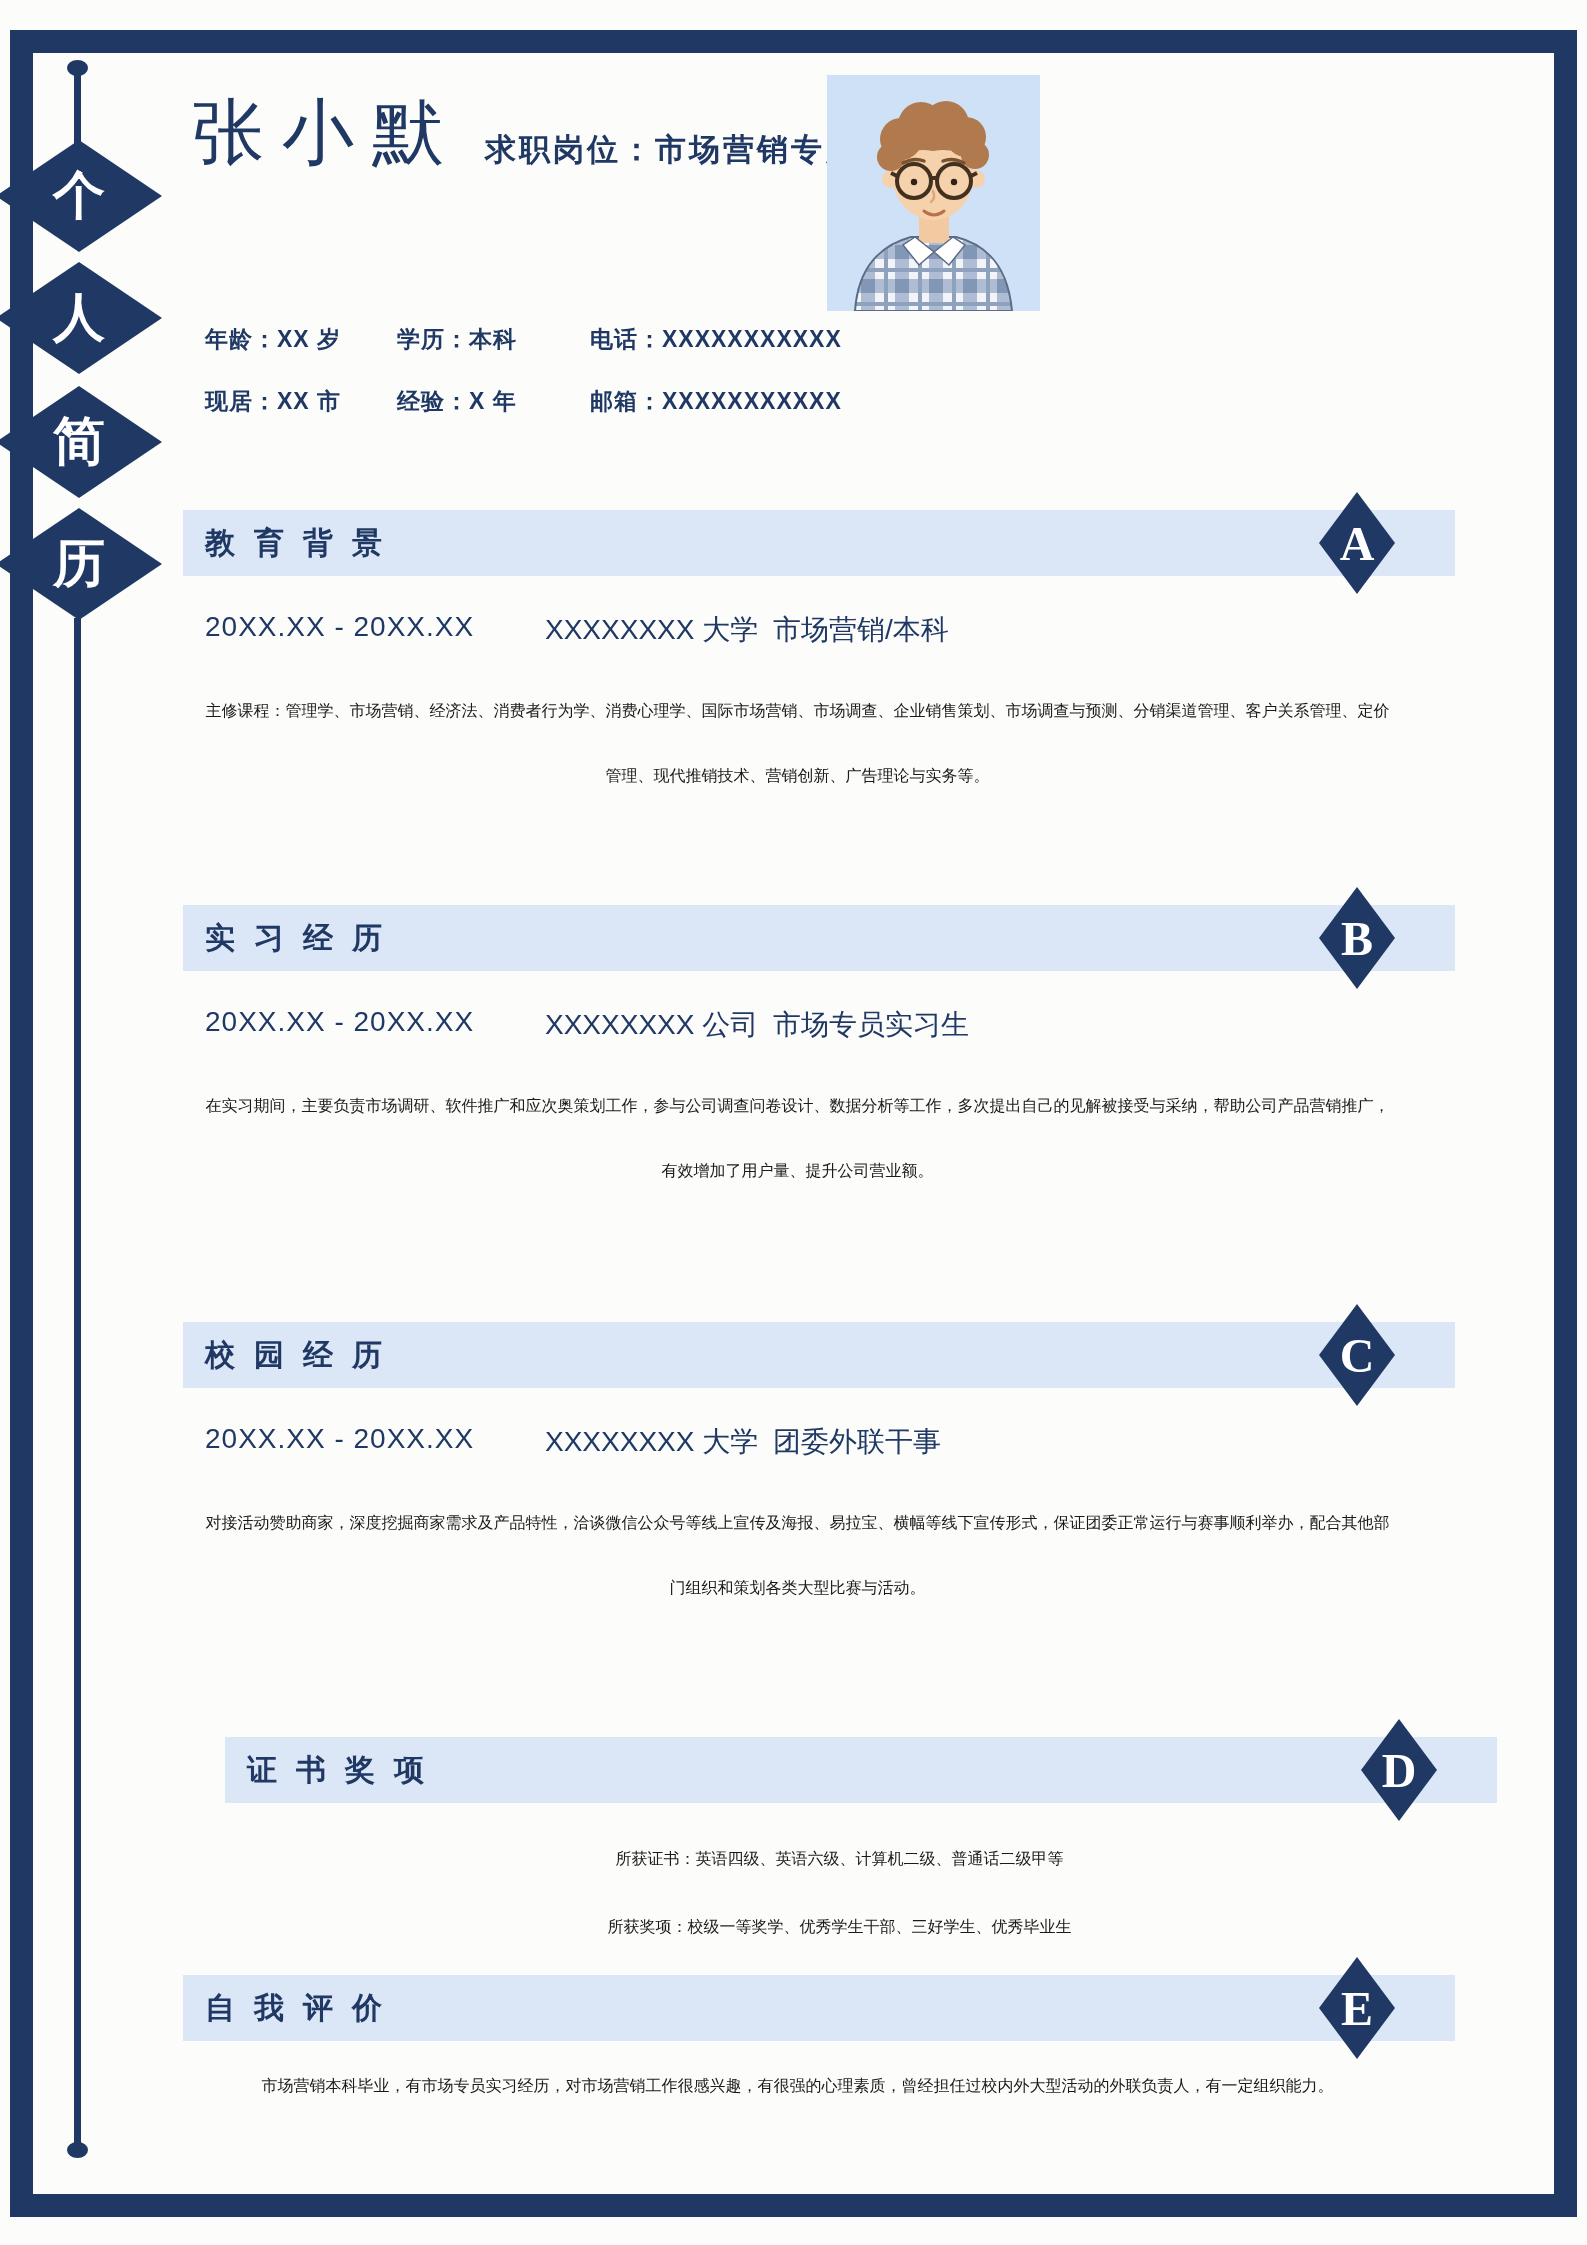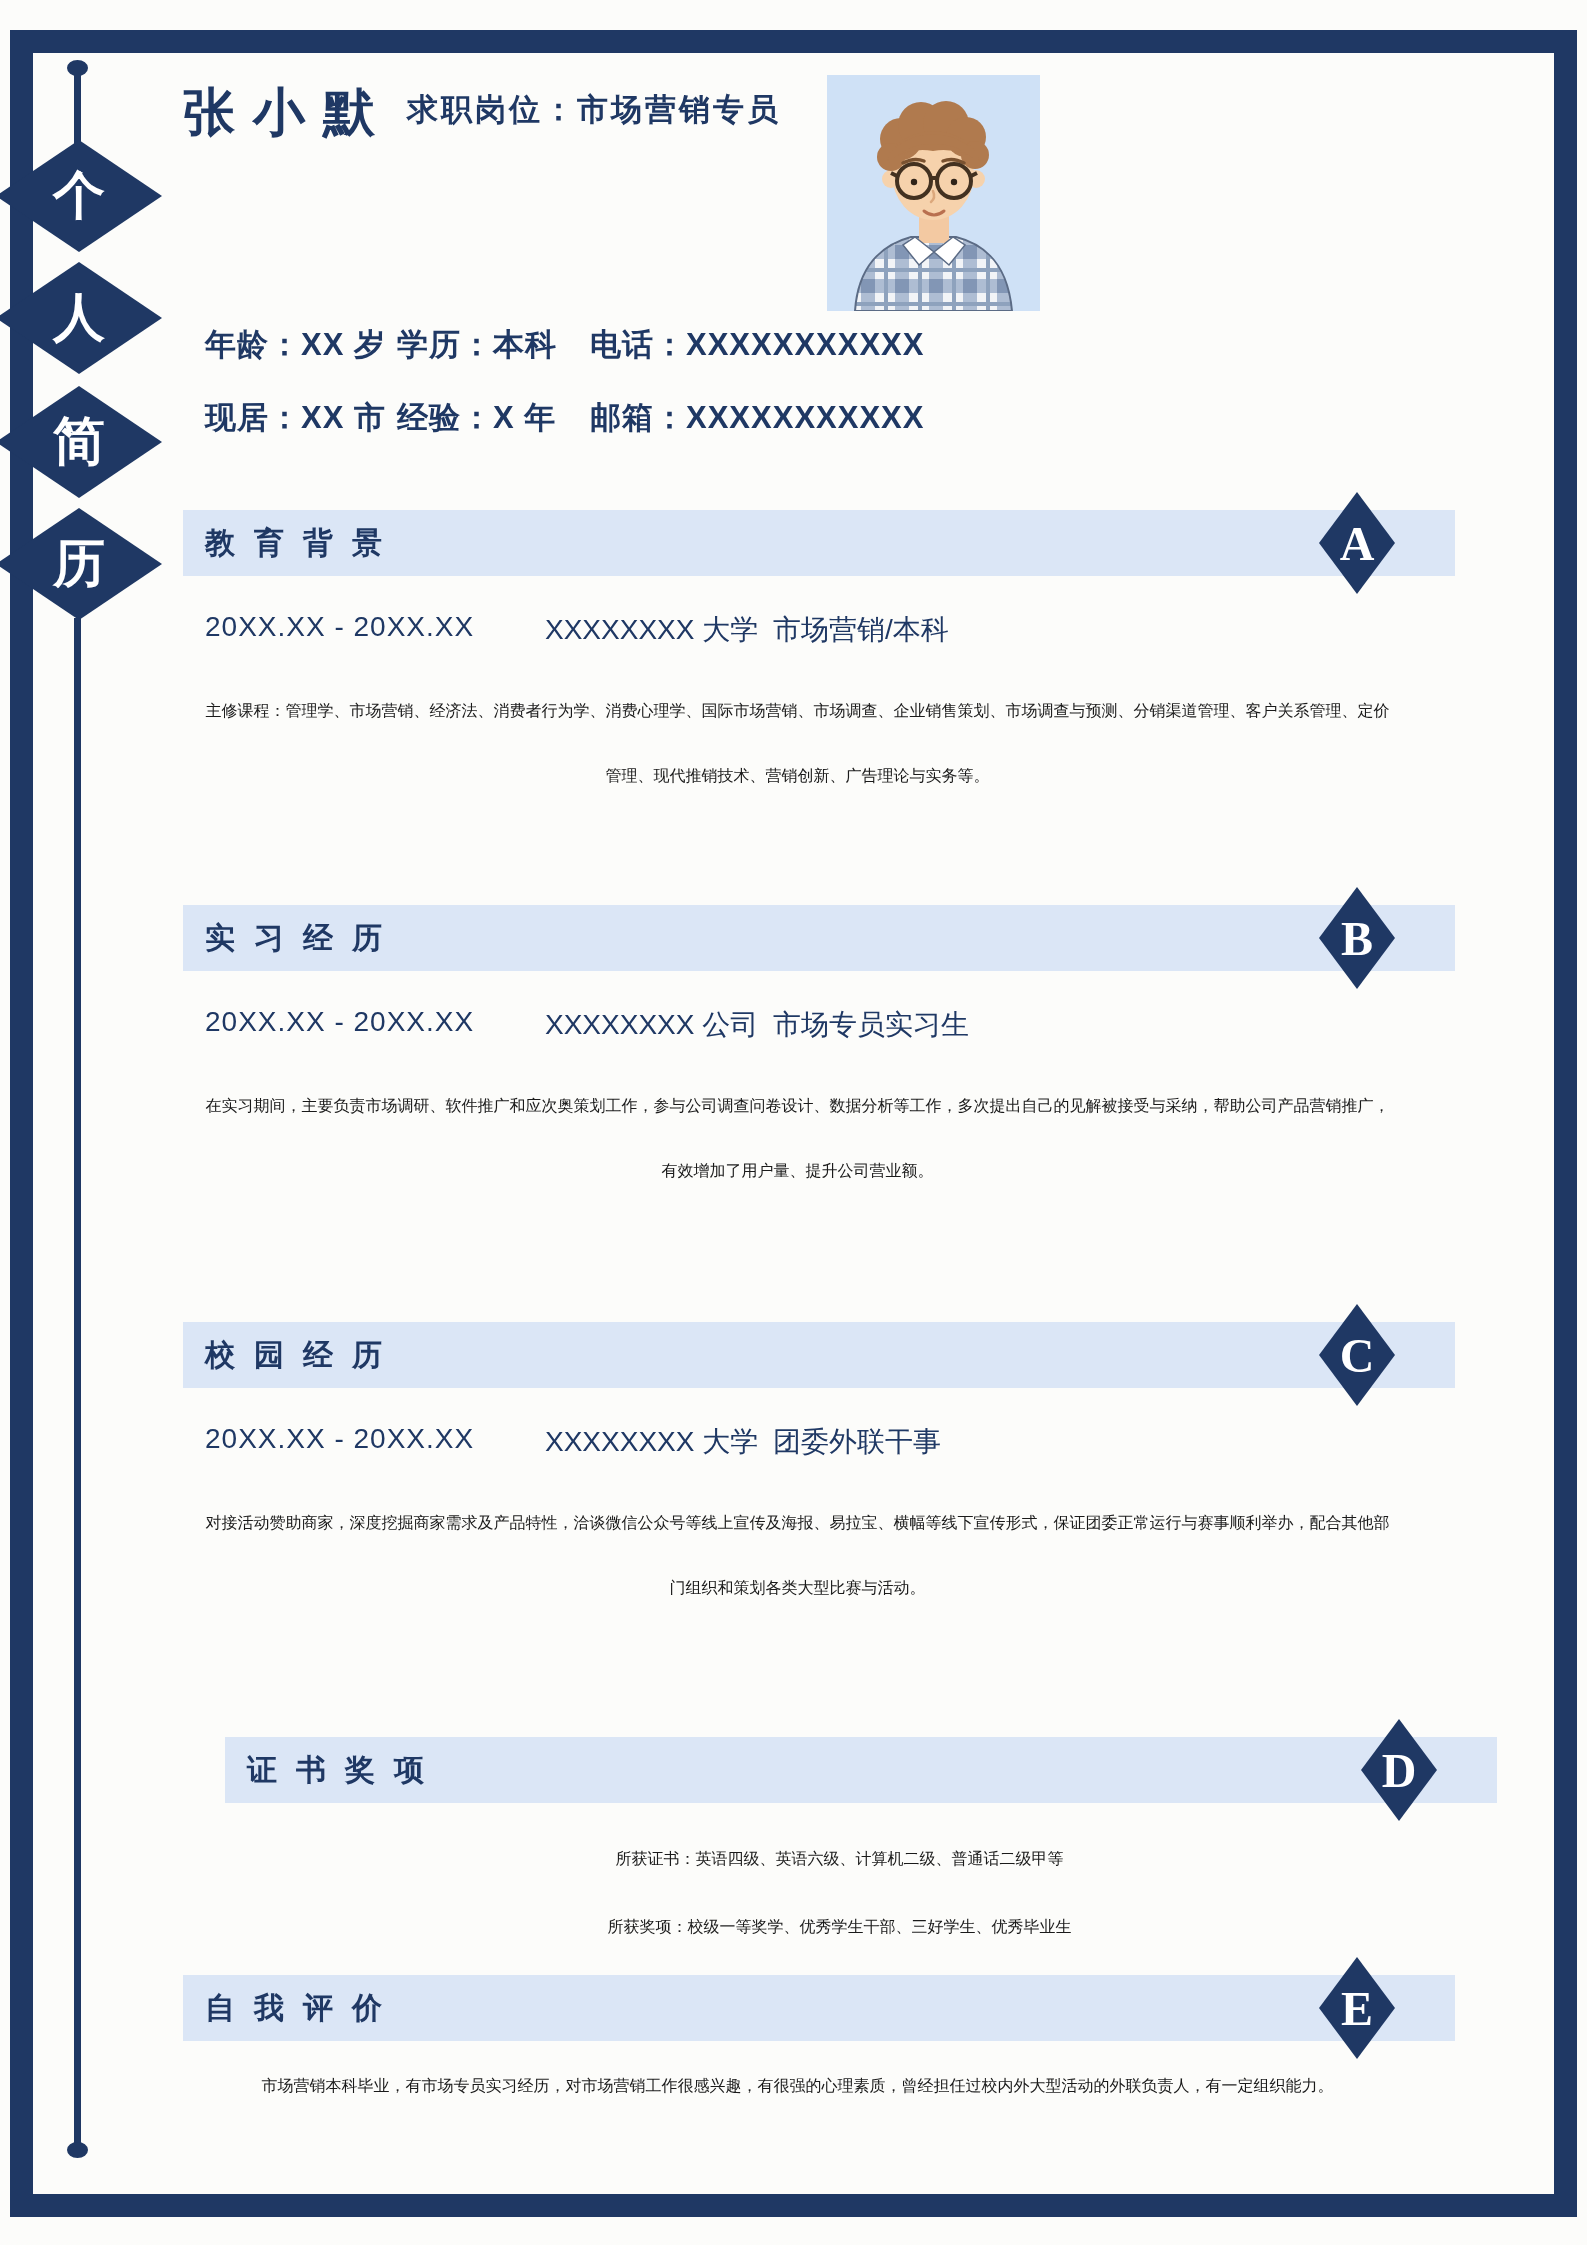--- a/index.html
+++ b/index.html
@@ -28,26 +28,26 @@
   .side-diamond{
     position:absolute;left:-4px;width:166px;height:112px;background:var(--navy);
     clip-path:polygon(50% 0,100% 50%,50% 100%,0 50%);
     display:flex;align-items:center;justify-content:center;
     color:#fff;font-size:52px;font-weight:bold;
   }
   .sd-0{top:140px;} .sd-1{top:262px;} .sd-2{top:386px;} .sd-3{top:508px;}
 
   
   .name-row{position:absolute;left:183px;top:84px;display:flex;align-items:flex-end;}
-  .name{margin:0;font-size:52px;line-height:1.1;font-weight:bold;color:var(--navy);letter-spacing:18px;}
+  .name{margin:9px;font-size:72px;line-height:1.1;font-weight:normal;color:var(--navy);letter-spacing:18px;}
   .job-label{font-size:31px;font-weight:bold;color:var(--navy);margin-left:14px;padding-bottom:10px;letter-spacing:3px;white-space:nowrap;}
   .info-grid{
     position:absolute;left:205px;top:324px;
     display:grid;grid-template-columns:192px 193px auto;row-gap:31px;
-    font-size:31px;font-weight:bold;color:var(--navy);letter-spacing:1px;
+    font-size:23px;font-weight:bold;color:var(--navy);letter-spacing:1px;
   }
   .photo{position:absolute;left:827px;top:75px;width:213px;height:236px;}
 
   
   .section{position:absolute;left:183px;width:1272px;}
   .sec-a{top:510px;} .sec-b{top:905px;} .sec-c{top:1322px;} .sec-d{top:1737px;margin-left:42px;} .sec-e{top:1975px;}
   .bar{position:relative;height:66px;background:var(--bar);display:flex;align-items:center;}
   .bar-title{margin-left:22px;font-size:30px;font-weight:bold;color:var(--navy);letter-spacing:19px;white-space:nowrap;}
   .badge{
     position:absolute;right:60px;top:50%;transform:translateY(-50%);

